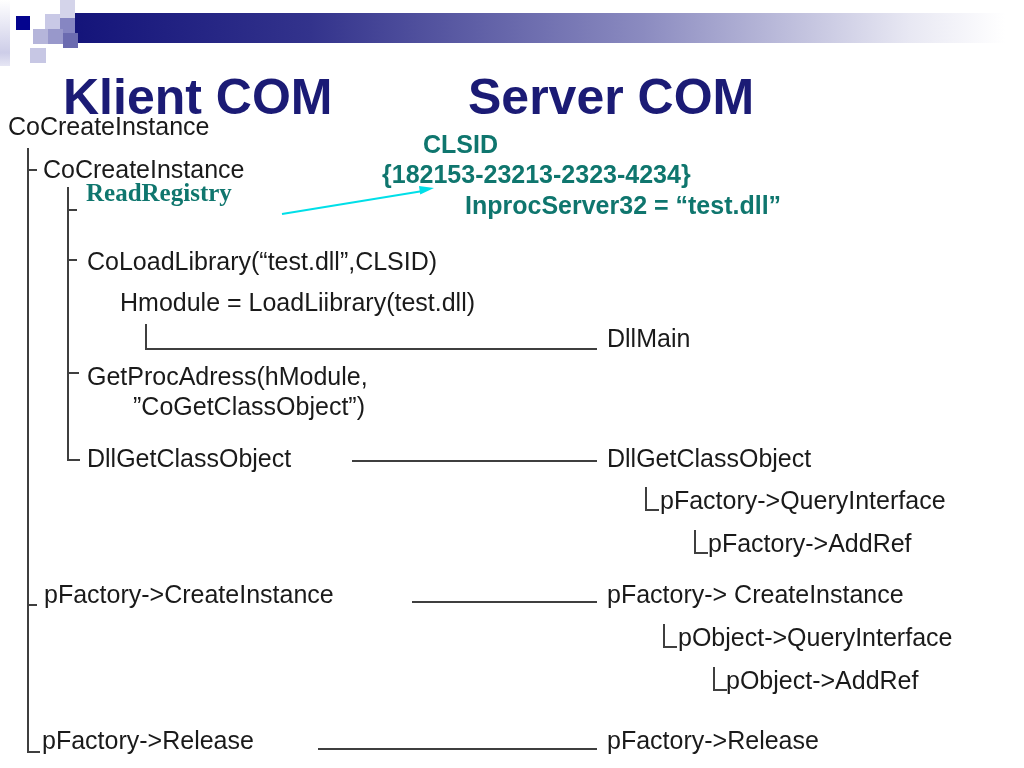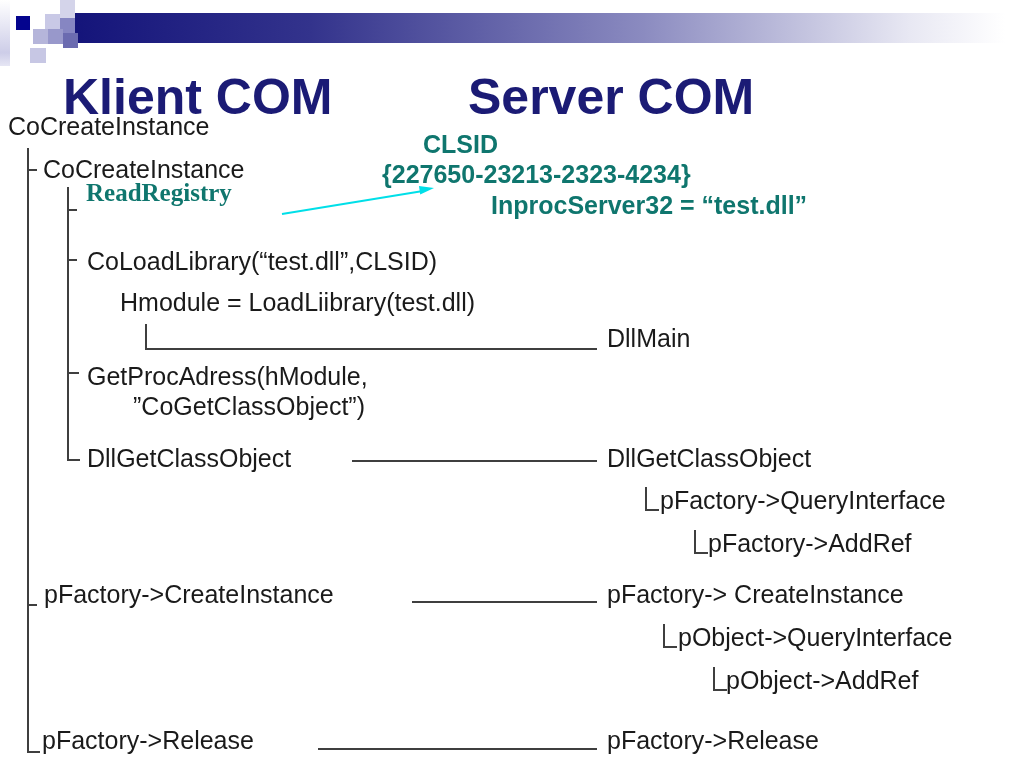--- a/index.html
+++ b/index.html
@@ -44,22 +44,22 @@
 <div class="t navy" style="left:86px;top:179px;font-family:Liberation Serif, serif;">ReadRegistry</div>
 <div class="t" style="left:87px;top:247px;">CoLoadLibrary(“test.dll”,CLSID)</div>
 <div class="t" style="left:120px;top:288px;">Hmodule = LoadLiibrary(test.dll)</div>
 <div class="t" style="left:87px;top:362px;">GetProcAdress(hModule,</div>
 <div class="t" style="left:133px;top:392px;">”CoGetClassObject”)</div>
 <div class="t" style="left:87px;top:444px;">DllGetClassObject</div>
 <div class="t" style="left:44px;top:580px;">pFactory-&gt;CreateInstance</div>
 <div class="t" style="left:42px;top:726px;">pFactory-&gt;Release</div>
 
 <div class="t navy" style="left:423px;top:130px;">CLSID</div>
-<div class="t navy" style="left:382px;top:160px;">{227650-23213-2323-4234}</div>
-<div class="t navy" style="left:491px;top:191px;">InprocServer32 = “test.dll”</div>
+<div class="t navy" style="left:382px;top:160px;">{182153-23213-2323-4234}</div>
+<div class="t navy" style="left:465px;top:191px;">InprocServer32 = “test.dll”</div>
 
 <svg class="abs" style="left:275px;top:180px;" width="170" height="42" viewBox="0 0 170 42">
   <line x1="7" y1="34" x2="148" y2="11" stroke="#00dfe8" stroke-width="2"></line>
   <polygon points="159,8 145.2,14.4 144,6.1" fill="#00dfe8"></polygon>
 </svg>
 
 <div class="t" style="left:607px;top:324px;">DllMain</div>
 <div class="t" style="left:607px;top:444px;">DllGetClassObject</div>
 <div class="t" style="left:660px;top:486px;">pFactory-&gt;QueryInterface</div>
 <div class="t" style="left:708px;top:529px;">pFactory-&gt;AddRef</div>

